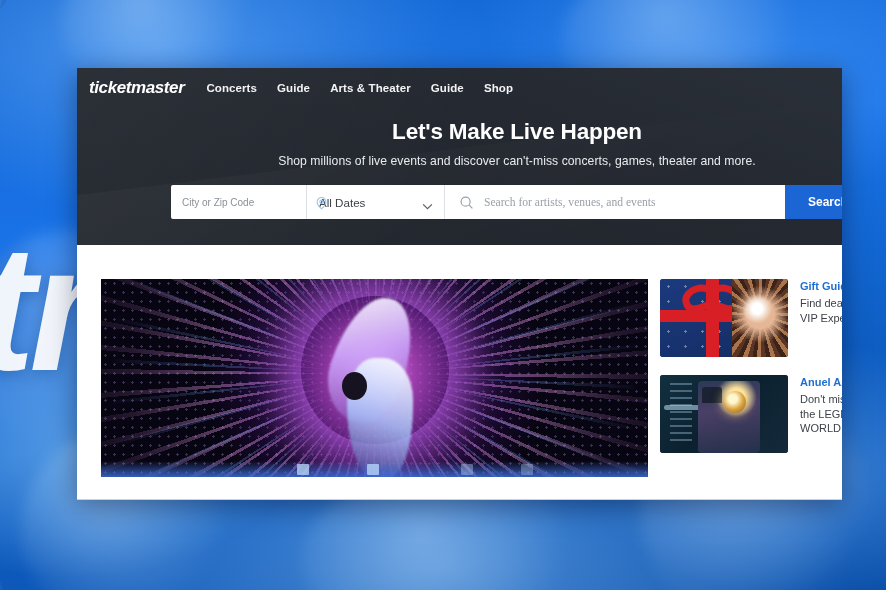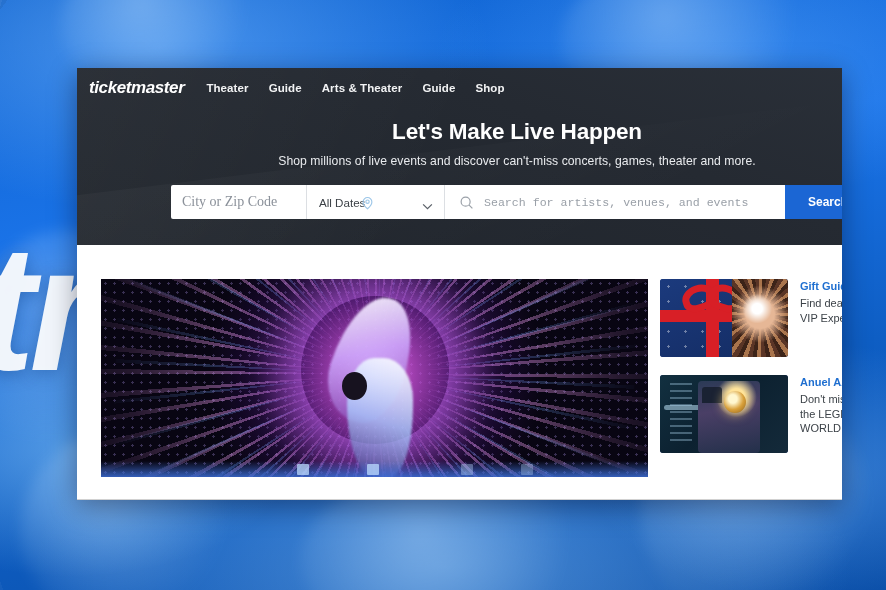--- a/index.html
+++ b/index.html
@@ -127,22 +127,22 @@
   }
   .sb-city {
     width: 136px; height: 100%;
     display: flex; align-items: center;
     padding: 0 8px 0 11px;
     border-right: 1px solid #dcdfe3;
     position: relative;
   }
   .sb-city input {
     flex: 1; border: 0; outline: 0;
-    font-family: Liberation Serif, serif;
-    font-size: 14px; color: #2b2f33;
+    font-family: Liberation Sans, sans-serif;
+    font-size: 10px; color: #2b2f33;
     background: transparent;
   }
   .sb-city input::placeholder { color: #8a9099; }
   .pin-icon { width: 15px; height: 15px; flex: none; }
 
   .sb-dates {
     width: 138px; height: 100%;
     display: flex; align-items: center; justify-content: space-between;
     padding: 0 11px 0 12px;
     border-right: 1px solid #dcdfe3;
@@ -153,21 +153,21 @@
 
   .sb-query {
     flex: 1; height: 100%;
     display: flex; align-items: center;
     padding: 0 12px 0 14px;
     gap: 10px;
   }
   .mag-icon { width: 15px; height: 15px; flex: none; }
   .sb-query input {
     flex: 1; border: 0; outline: 0;
-    font-family: Liberation Mono, monospace;
+    font-family: Liberation Serif, serif;
     font-size: 11.6px; color: #2b2f33;
     background: transparent;
   }
   .sb-query input::placeholder { color: #9aa0a8; }
 
   .sb-button {
     width: 86px; height: 100%;
     background: #1b66d4;
     color: #fff; font-size: 12px; font-weight: 700;
     display: flex; align-items: center; justify-content: center;
@@ -366,21 +366,21 @@
   <div class="bg-word">tm</div>
 
   <div id="window">
     <div id="page">
 
       <div class="tm-header">
 
         <div class="navbar">
           <div class="logo">ticketmaster</div>
           <div class="nav-links">
-            <a class="nav-link">Theater</a>
+            <a class="nav-link">Concerts</a>
             <a class="nav-link">Guide</a>
             <a class="nav-link">Arts &amp; Theater</a>
             <a class="nav-link">Guide</a>
             <a class="nav-link">Shop</a>
           </div>
           <div class="nav-spacer"></div>
 
         </div>
 
         <div class="hero-copy">

